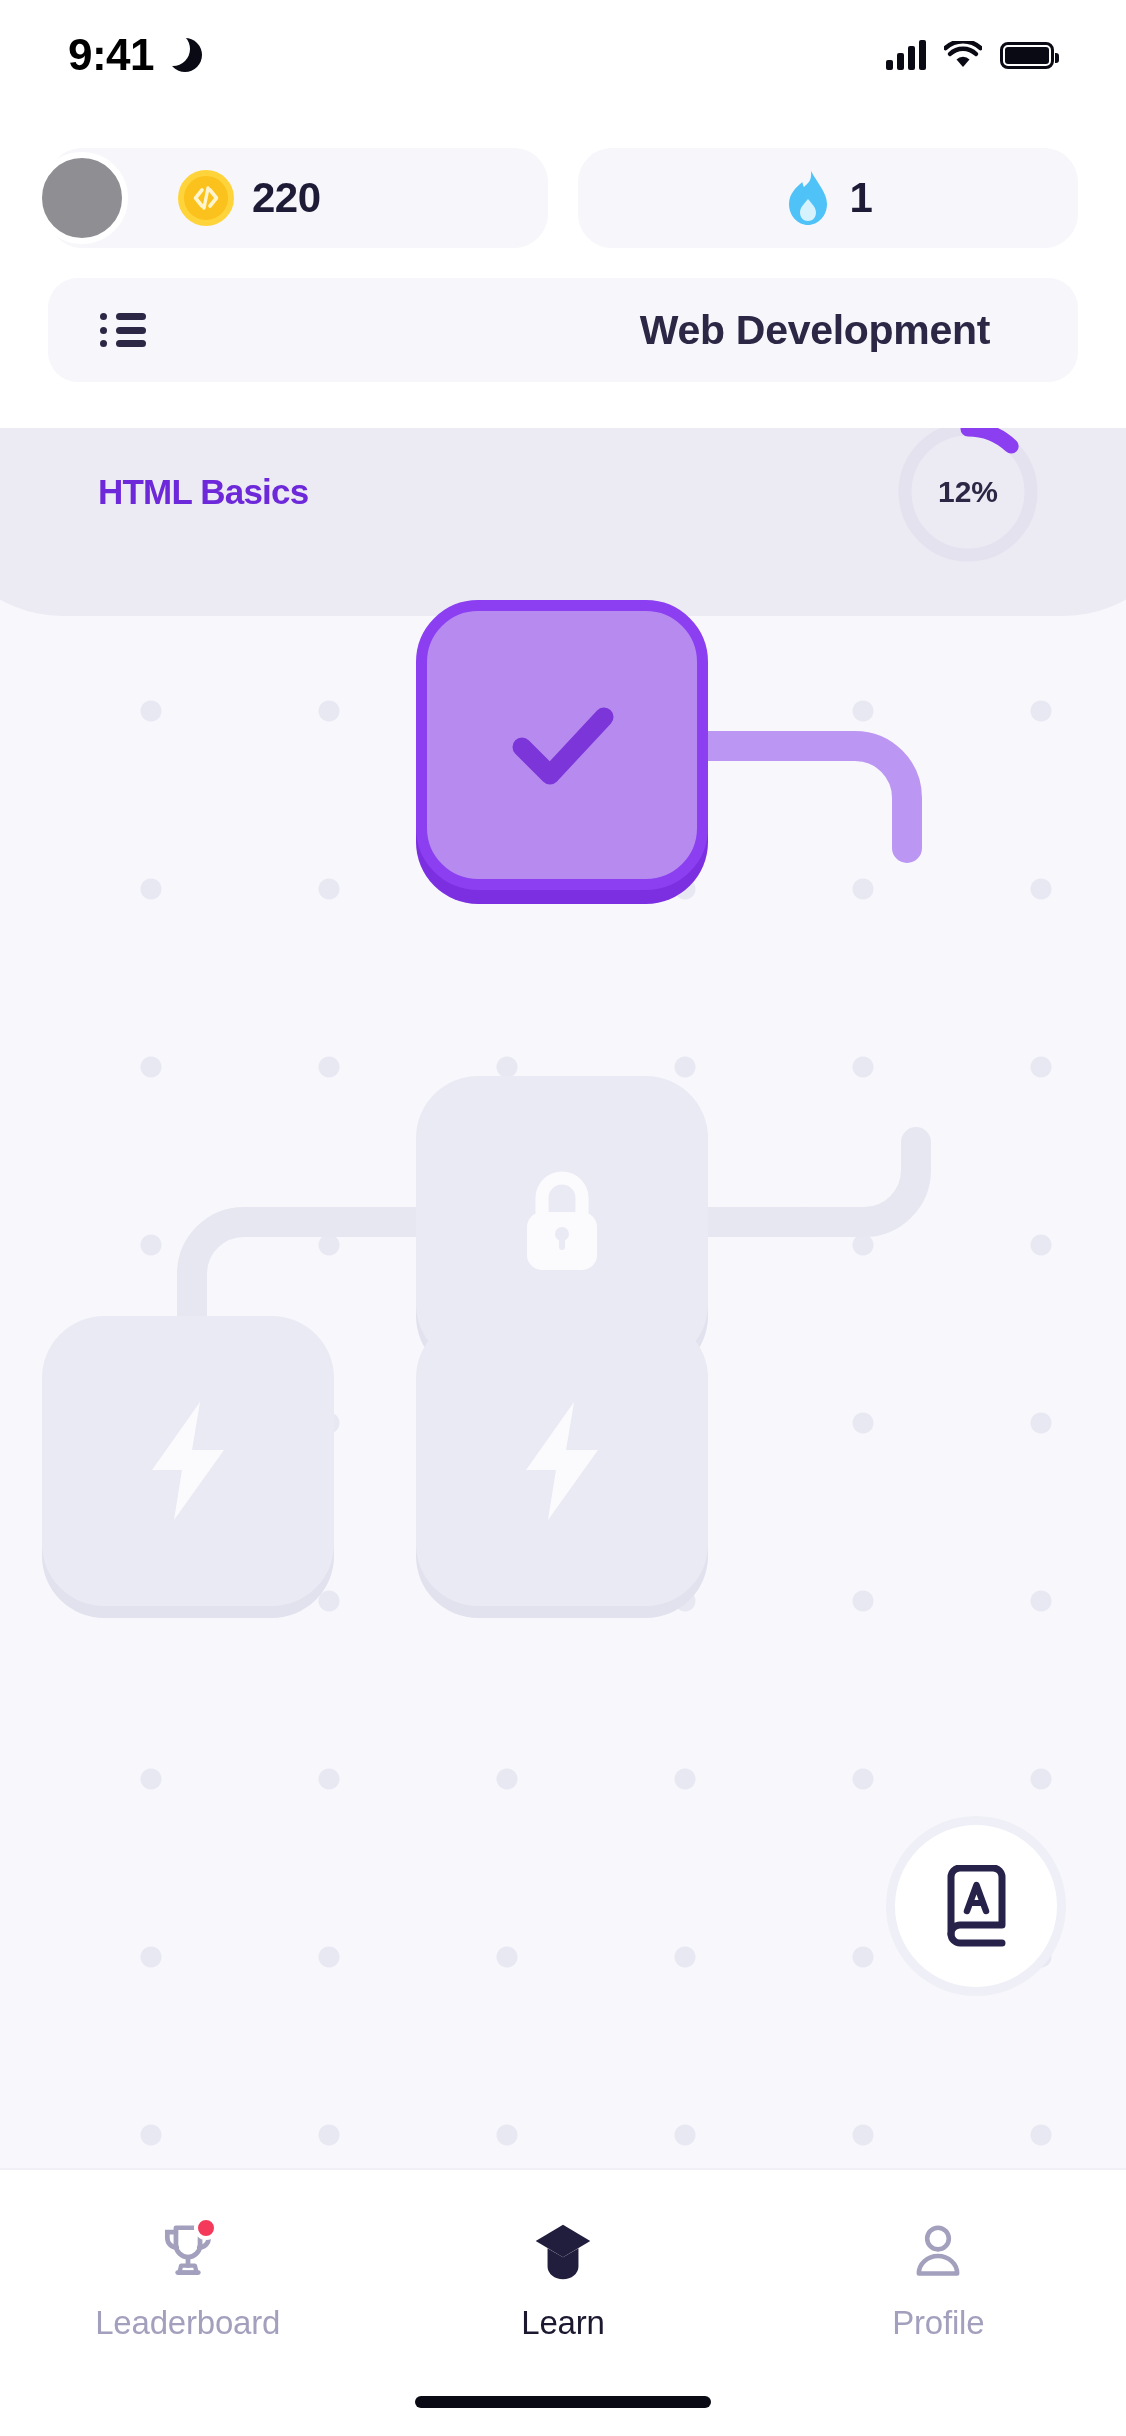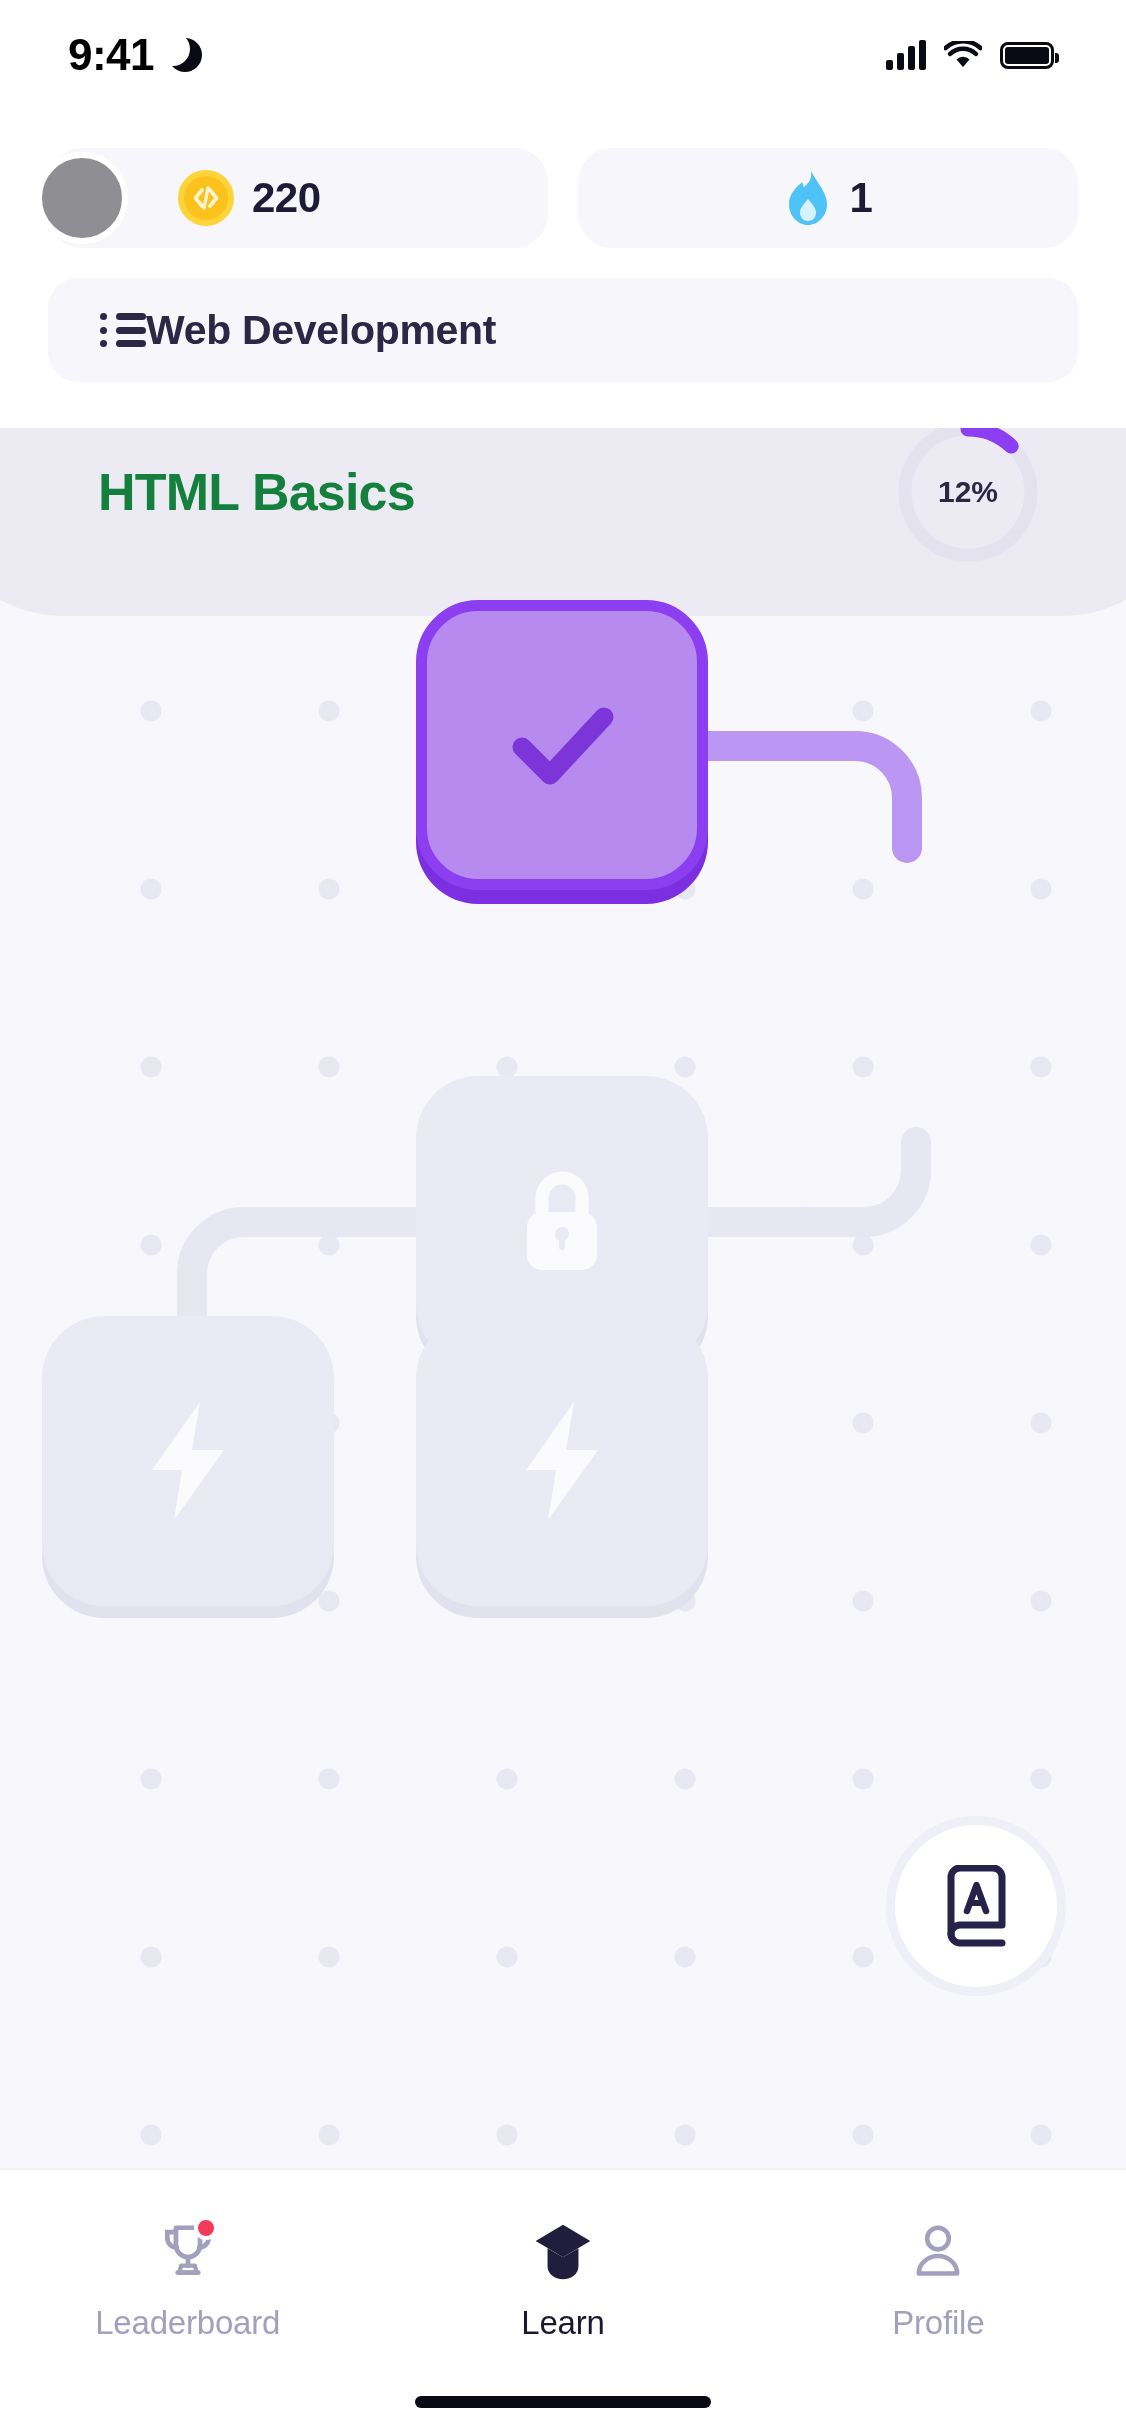--- a/index.html
+++ b/index.html
@@ -87,21 +87,21 @@
   }
   .menu-icon{
     margin-left:52px; width:46px; height:34px; flex-shrink:0;
     display:flex; flex-direction:column; justify-content:space-between;
   }
   .menu-icon span{ display:flex; align-items:center; gap:9px; }
   .menu-icon span i{ display:block; height:7px; border-radius:4px; background:#2b2745; }
   .menu-icon span i:first-child{ width:7px; }
   .menu-icon span i:last-child{ width:30px; }
   .course-title{
-    flex:1; text-align:left; font-size:41px; font-weight:700;
+    flex:1; text-align:right; font-size:41px; font-weight:700;
     color:#2b2745; letter-spacing:-0.3px; margin-right:88px;
   }
 
   
   .canvas{
     position:absolute; top:428px; left:0; width:1126px; height:1740px;
     background:#f7f7fc;
     background-image:radial-gradient(circle, #e8e8f3 10px, transparent 11px);
     background-size:178px 178px;
     background-position:62px 16px;
@@ -112,22 +112,22 @@
   .unit-banner{
     position:absolute; top:-60px; left:-62px; width:1250px; height:248px;
     background:#ecebf4; border-radius:124px;
     display:flex; align-items:center;
   }
   .unit-wing{
     position:absolute; left:-70px; top:46px; width:220px; height:92px;
     background:#ecebf4; z-index:-1;
   }
   .unit-title{
-    margin-left:160px; font-size:52px; font-weight:700;
-    color:#15803d; letter-spacing:-0.8px;
+    margin-left:160px; font-size:35px; font-weight:700;
+    color:#6d28d9; letter-spacing:-0.8px;
   }
   .unit-ring{
     position:absolute; right:144px; top:48px;
     width:152px; height:152px;
   }
   .unit-ring .pct{
     position:absolute; inset:0; display:flex;
     align-items:center; justify-content:center;
     font-size:30px; font-weight:700; color:#2b2745;
   }

